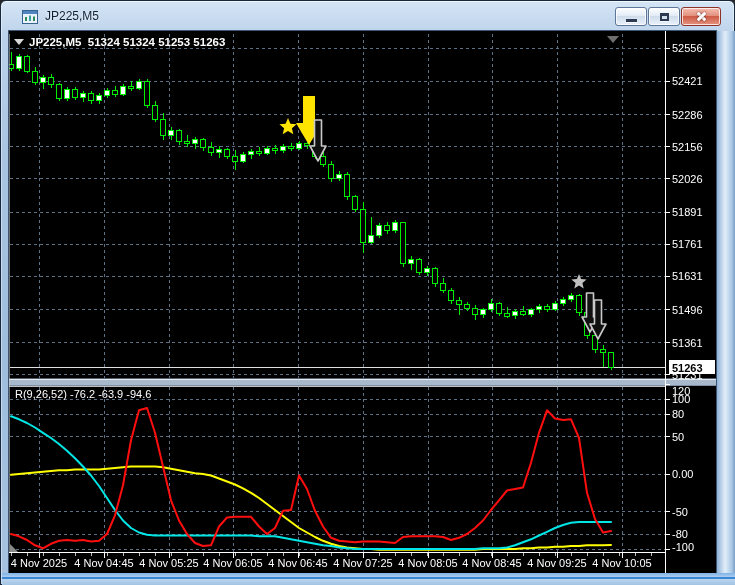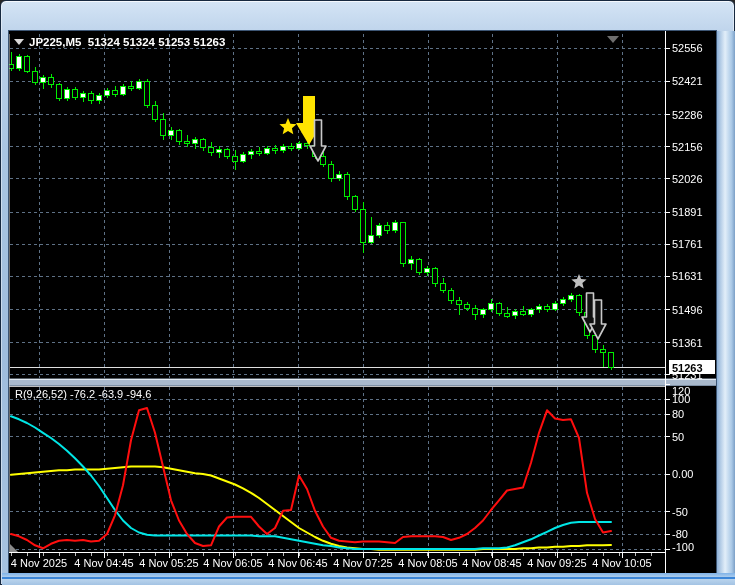--- a/index.html
+++ b/index.html
@@ -32,20 +32,41 @@
   .axt{font-family:"Liberation Sans",sans-serif;font-size:11px;fill:#ffffff;}
   .hdr{font-family:"Liberation Sans",sans-serif;font-size:11.5px;font-weight:700;fill:#ffffff;}
   .ind{font-family:"Liberation Sans",sans-serif;font-size:11px;fill:#ffffff;}
   .pbx{font-family:"Liberation Sans",sans-serif;font-size:11px;font-weight:700;fill:#000000;}
 </style>
 </head>
 <body>
 
 <div class="stage">
   <div class="window">
+    <div class="titlebar">
+      <svg class="title-icon" width="16" height="16" viewBox="0 0 16 16">
+        <rect x="0.5" y="1.5" width="15" height="13" fill="#eaf3fc" stroke="#36648f"></rect>
+        <rect x="1" y="2" width="14" height="3" fill="#4f86c0"></rect>
+        <rect x="3" y="8" width="2" height="4" fill="#2e8b57"></rect>
+        <rect x="7" y="6.5" width="2" height="5.5" fill="#3aa0a0"></rect>
+        <rect x="11" y="7.5" width="2" height="4.5" fill="#2e8b57"></rect>
+      </svg>
+      <span class="title-text">JP225,M5</span>
+      <div class="btns">
+        <div class="btn">
+            <div class="g-min"></div>
+          </div>
+        <div class="btn">
+            <div class="g-restore"></div>
+          </div>
+        <div class="btn btn-close">
+            <div class="g-close"></div>
+          </div>
+      </div>
+    </div>
 
     <div class="client">
       <svg id="chart-svg" width="707" height="542" viewBox="8 30 707 542">
         <g id="gen">
             <rect x="8" y="30" width="707" height="542" fill="#000000"></rect>
             <line x1="38" y1="33" x2="38" y2="377" stroke="#5e7186" stroke-dasharray="3 3" shape-rendering="crispEdges"></line>
             <line x1="38" y1="386" x2="38" y2="551" stroke="#5e7186" stroke-dasharray="3 3" shape-rendering="crispEdges"></line>
             <line x1="103" y1="33" x2="103" y2="377" stroke="#5e7186" stroke-dasharray="3 3" shape-rendering="crispEdges"></line>
             <line x1="103" y1="386" x2="103" y2="551" stroke="#5e7186" stroke-dasharray="3 3" shape-rendering="crispEdges"></line>
             <line x1="168" y1="33" x2="168" y2="377" stroke="#5e7186" stroke-dasharray="3 3" shape-rendering="crispEdges"></line>

